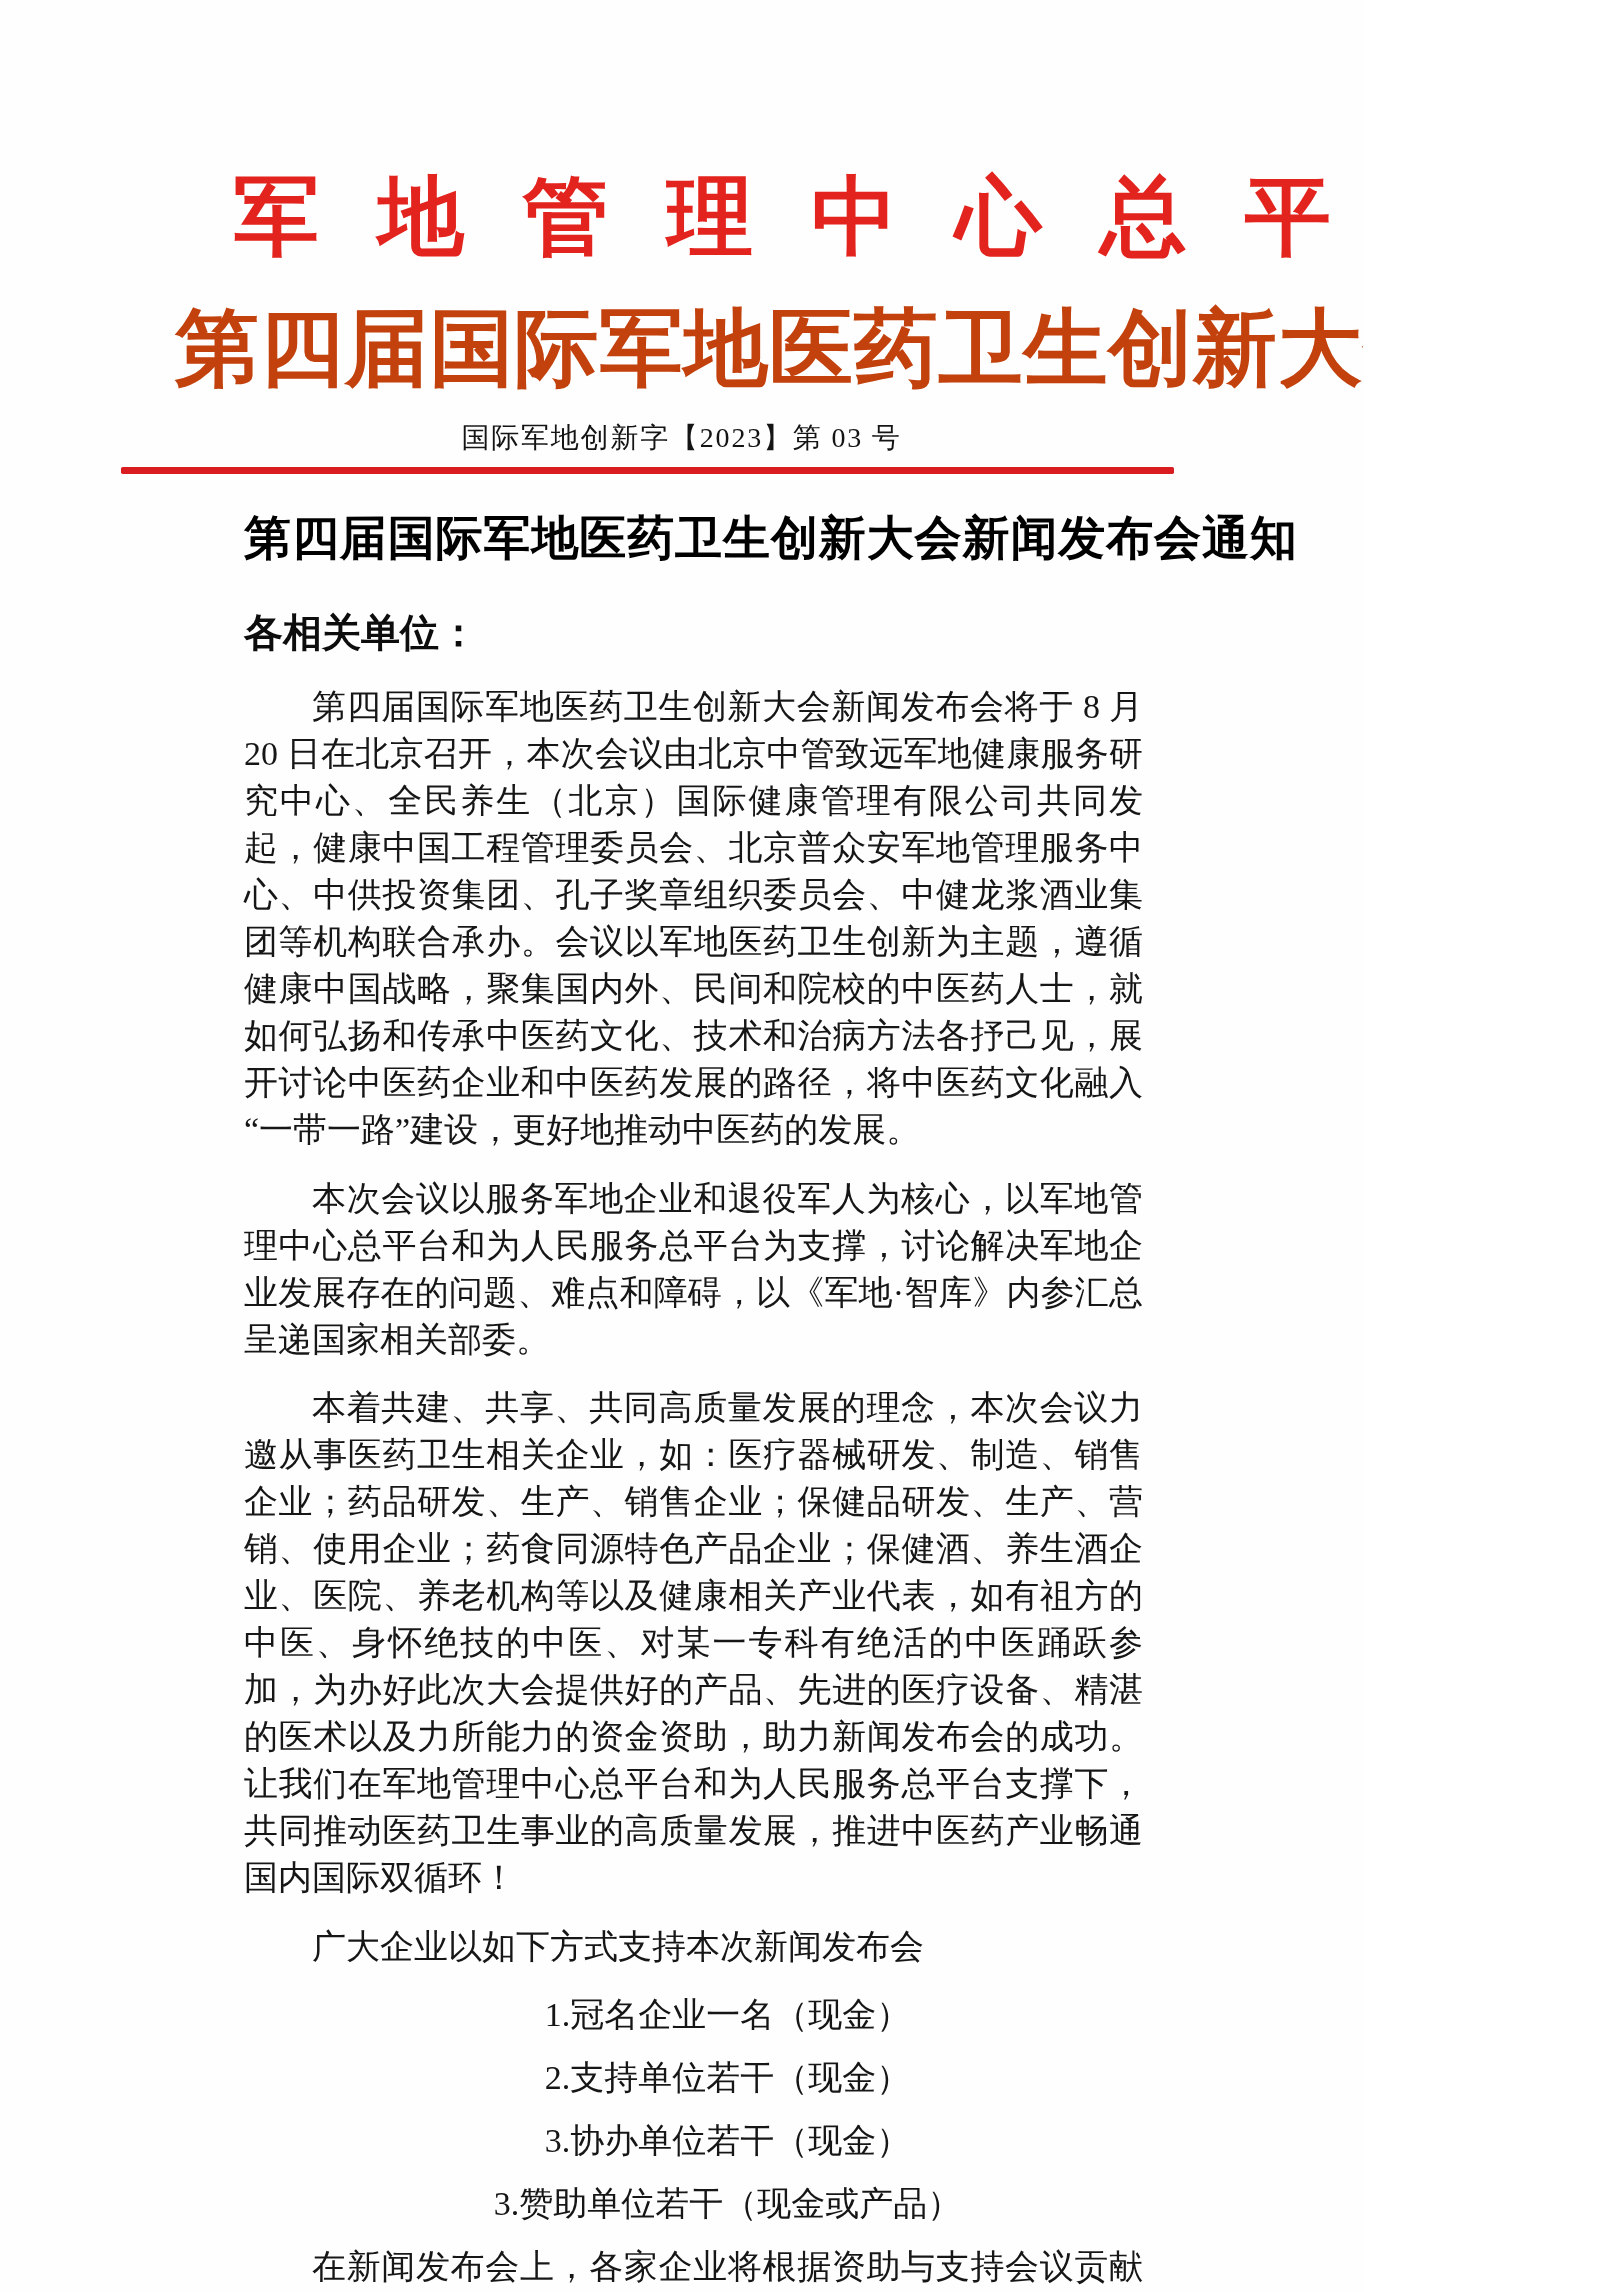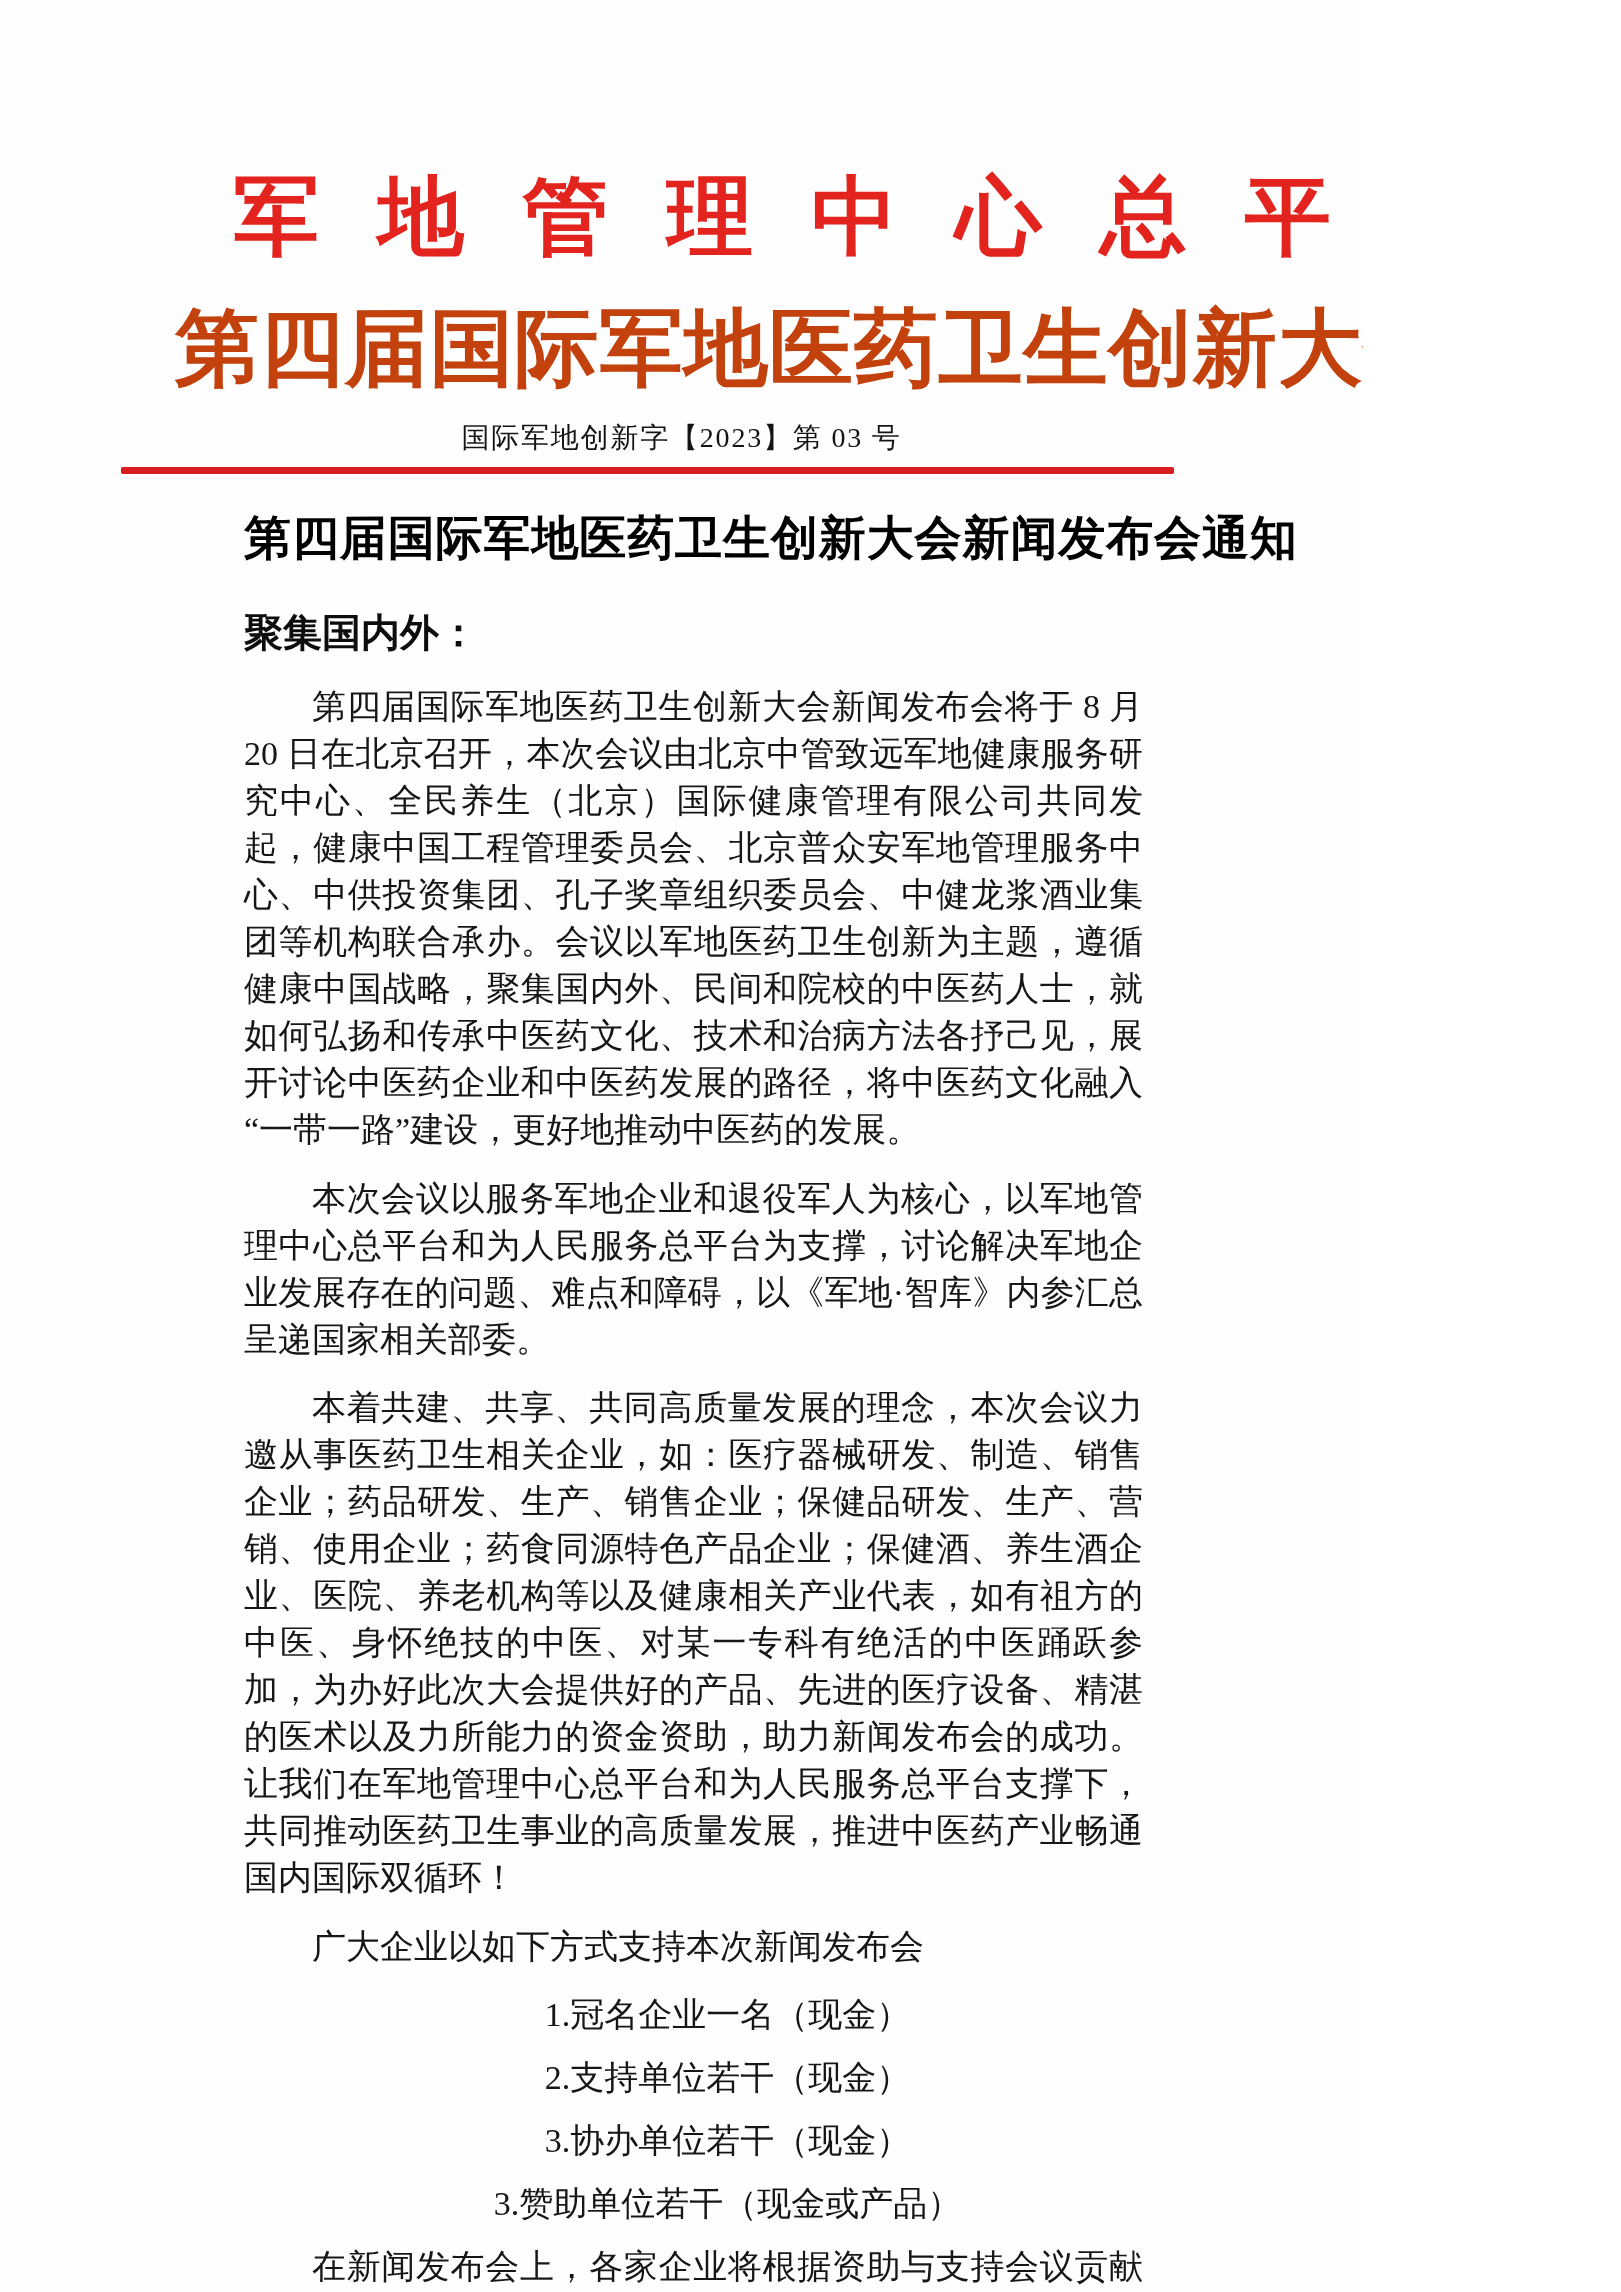--- a/index.html
+++ b/index.html
@@ -93,21 +93,21 @@
 
   <div class="letterhead">
     <div class="lh1">军地管理中心总平台</div>
     <div class="lh2">第四届国际军地医药卫生创新大会</div>
     <div class="docnum">国际军地创新字【2023】第 03 号</div>
     <div class="redline"></div>
   </div>
 
   <div class="title">第四届国际军地医药卫生创新大会新闻发布会通知</div>
 
-  <div class="salutation">聚集国内外：</div>
+  <div class="salutation">各相关单位：</div>
 
   <p class="para">第四届国际军地医药卫生创新大会新闻发布会将于 8 月 20 日在北京召开，本次会议由北京中管致远军地健康服务研究中心、全民养生（北京）国际健康管理有限公司共同发起，健康中国工程管理委员会、北京普众安军地管理服务中心、中供投资集团、孔子奖章组织委员会、中健龙浆酒业集团等机构联合承办。会议以军地医药卫生创新为主题，遵循健康中国战略，聚集国内外、民间和院校的中医药人士，就如何弘扬和传承中医药文化、技术和治病方法各抒己见，展开讨论中医药企业和中医药发展的路径，将中医药文化融入“一带一路”建设，更好地推动中医药的发展。</p>
 
   <p class="para">本次会议以服务军地企业和退役军人为核心，以军地管理中心总平台和为人民服务总平台为支撑，讨论解决军地企业发展存在的问题、难点和障碍，以《军地·智库》内参汇总呈递国家相关部委。</p>
 
   <p class="para">本着共建、共享、共同高质量发展的理念，本次会议力邀从事医药卫生相关企业，如：医疗器械研发、制造、销售企业；药品研发、生产、销售企业；保健品研发、生产、营销、使用企业；药食同源特色产品企业；保健酒、养生酒企业、医院、养老机构等以及健康相关产业代表，如有祖方的中医、身怀绝技的中医、对某一专科有绝活的中医踊跃参加，为办好此次大会提供好的产品、先进的医疗设备、精湛的医术以及力所能力的资金资助，助力新闻发布会的成功。让我们在军地管理中心总平台和为人民服务总平台支撑下，共同推动医药卫生事业的高质量发展，推进中医药产业畅通国内国际双循环！</p>
 
   <p class="para">广大企业以如下方式支持本次新闻发布会</p>
 
   <p class="para list-item">1.冠名企业一名（现金）</p>

